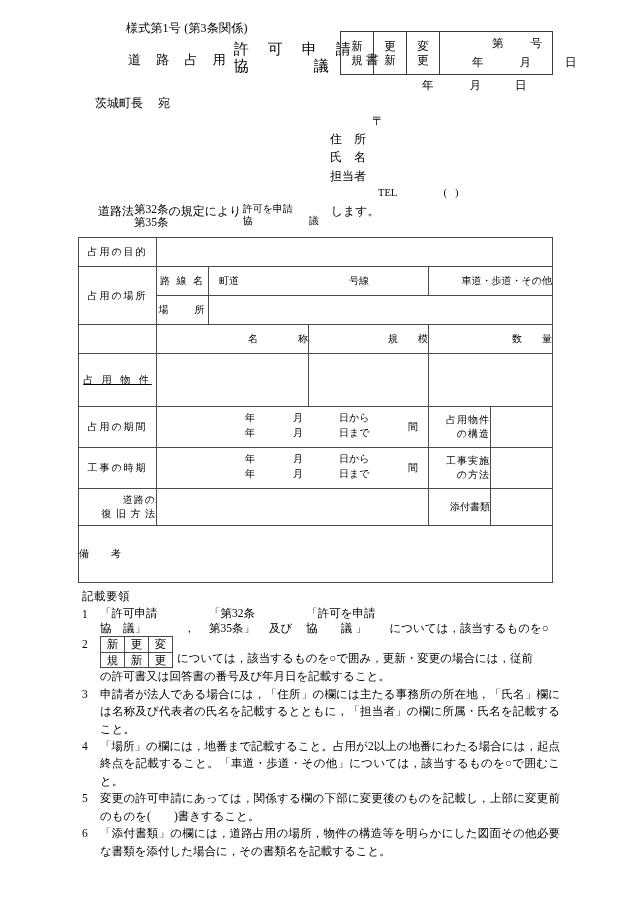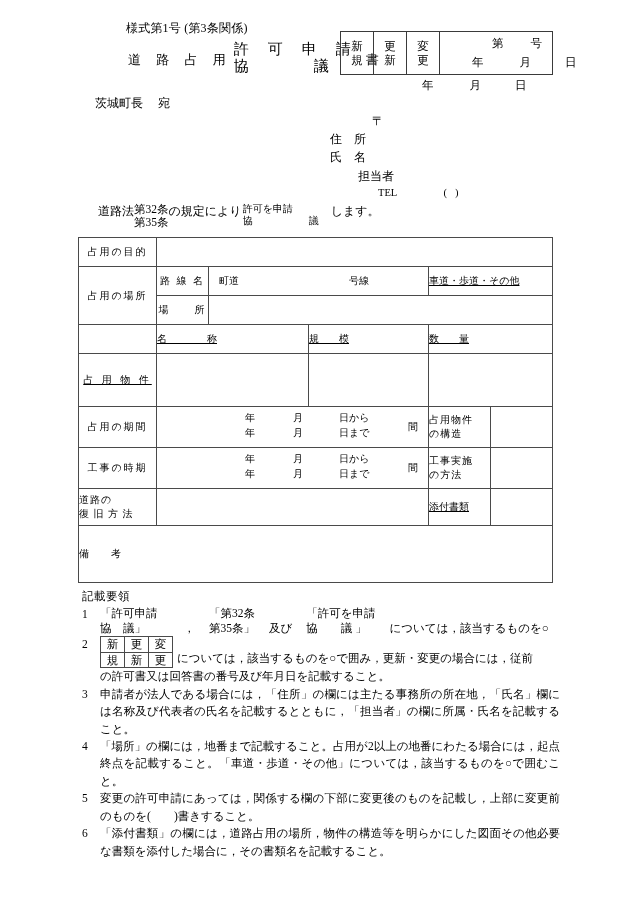--- a/index.html
+++ b/index.html
@@ -133,21 +133,21 @@
   .applicant {
     position: absolute;
     left: 330px;
     top: 112px;
     font-size: 12px;
     line-height: 1.52;
     white-space: nowrap;
   }
   .applicant .postal { margin-left: 42px; letter-spacing: 1px; }
   .applicant .r-ind1 { display: block; }
-  .applicant .r-ind2 { display: block; margin-left: 28px; }
+  .applicant .r-ind2 { display: block; }
   .applicant .r-ind3 { display: block; margin-left: 48px; font-size: 10.5px; }
   .applicant .tel-paren { margin-left: 44px; letter-spacing: 8px; }
 
   
   .law-line {
     position: absolute;
     left: 98px;
     top: 203px;
     display: flex;
     align-items: flex-start;
@@ -184,21 +184,21 @@
     padding: 0;
     vertical-align: middle;
     height: 28px;
   }
   .lbl {
     text-align: center;
     letter-spacing: 2px;
     white-space: nowrap;
   }
   .lbl-w { letter-spacing: 3px; text-decoration: underline; }
-  .ctr { text-align: left; text-decoration: underline; }
+  .ctr { text-align: right; }
 
   .route-row .rt-inner {
     display: flex;
     align-items: center;
     height: 100%;
     padding-left: 10px;
     box-sizing: border-box;
     text-align: center;
   }
   .route-row .rt-inner .gousen { margin-left: 110px; }
@@ -217,21 +217,21 @@
   .period-inner .pline .m { margin-left: 38px; }
   .period-inner .pline .d { margin-left: 36px; }
   .period-inner .kan {
     position: absolute;
     right: 10px;
     top: 50%;
     transform: translateY(-50%);
   }
 
   .road-lbl {
-    text-align: left;
+    text-align: right;
     line-height: 1.45;
     letter-spacing: 1px;
   }
   .bikou {
     padding: 5px 0 0 8px;
     vertical-align: top;
     letter-spacing: 6px;
   }
 
   

